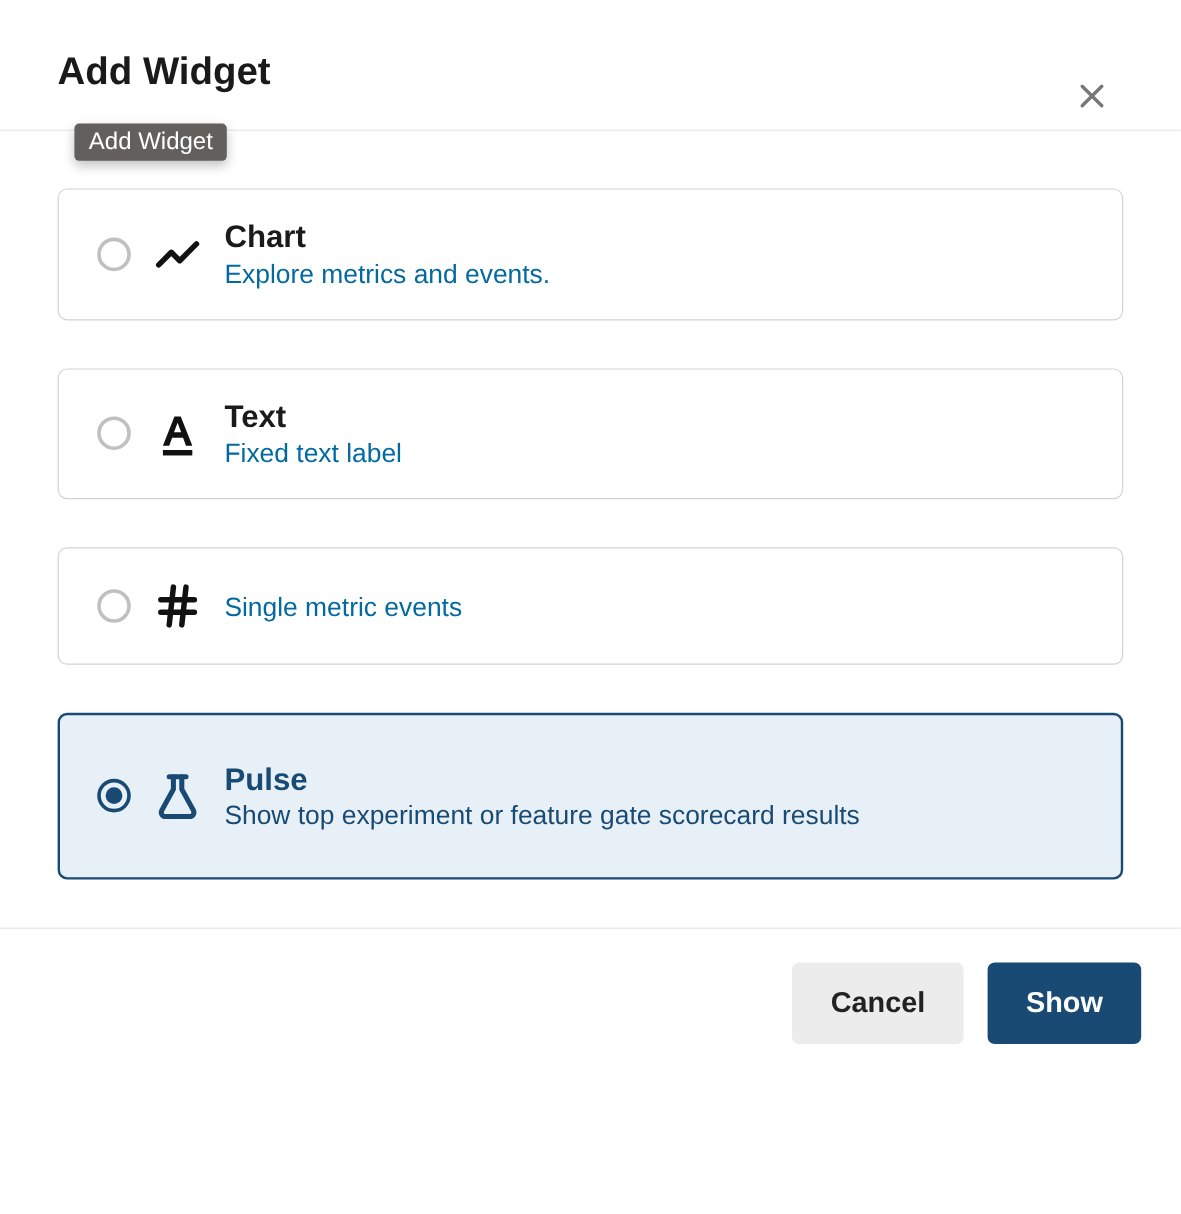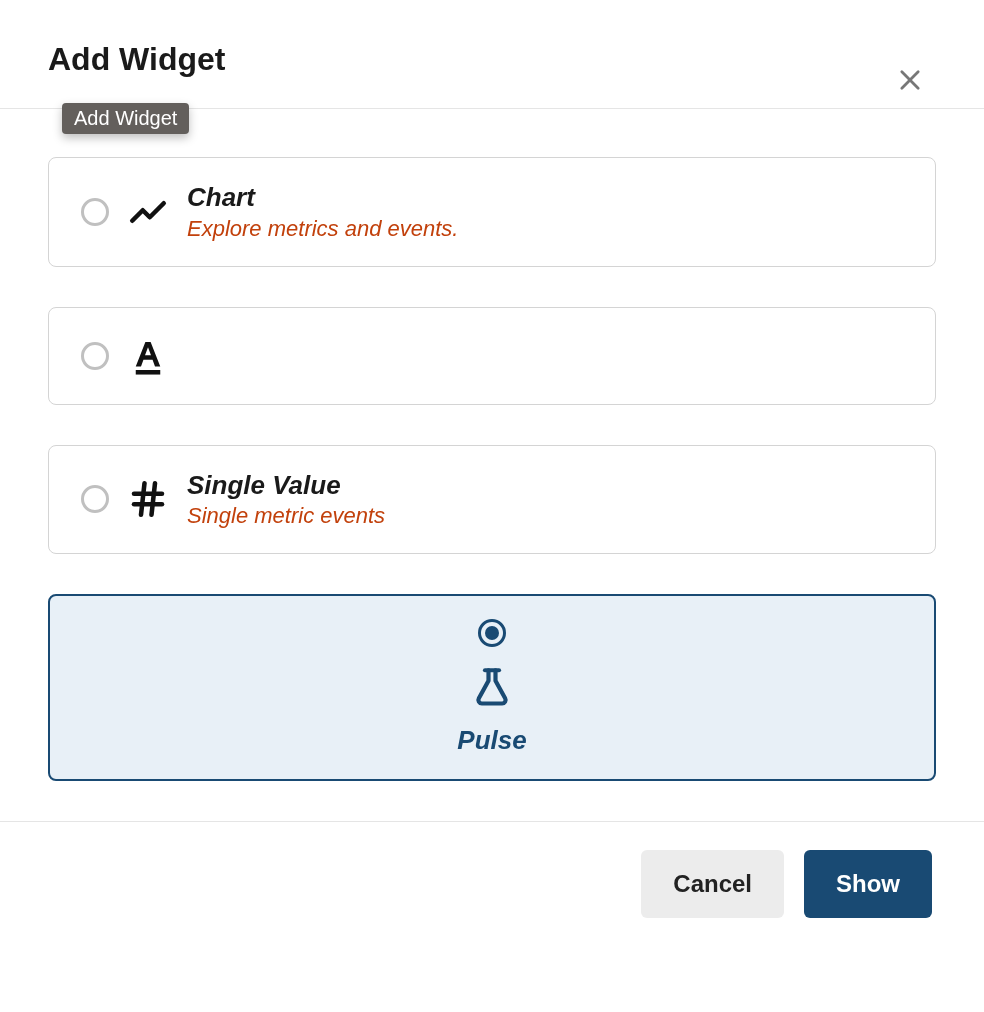--- a/index.html
+++ b/index.html
@@ -77,27 +77,25 @@
   }
   .option {
     border: 1px solid var(--border-gray);
     border-radius: 8px;
     padding: 24px 32px;
     display: flex;
     align-items: center;
     gap: 15px;
     cursor: pointer;
     background: #fff;
-    font-style: italic;
   }
   .option.selected {
     border: 2px solid var(--accent);
     background: var(--accent-light);
-    padding: 23px 31px;
-    flex-direction: column;
+    padding: 38px 31px;
   }
   .radio {
     width: 28px; height: 28px;
     border: 3px solid var(--radio-gray);
     border-radius: 50%;
     flex-shrink: 0;
     display: flex; align-items: center; justify-content: center;
   }
   .option.selected .radio {
     border-color: var(--accent);
@@ -119,26 +117,26 @@
   .opt-text { display: flex; flex-direction: column; }
   .opt-title {
     font-size: 26px;
     font-weight: 700;
     line-height: 1.2;
     color: #1a1a1a;
   }
   .option.selected .opt-title { color: var(--accent); }
   .opt-desc {
     font-size: 22px;
-    color: #c2410c;
+    color: #0369a1;
     margin-top: 2px;
   }
   .option.selected .opt-desc { color: var(--accent); }
   .footer {
-    padding: 28px 52px 40px 48px;
+    padding: 28px 33px 40px 48px;
     display: flex;
     justify-content: flex-end;
     gap: 20px;
   }
   .btn {
     font-size: 24px;
     font-weight: 700;
     padding: 20px 32px;
     border-radius: 6px;
     border: none;
@@ -188,50 +186,54 @@
     </label>
 
     <label class="option">
       <span class="radio"></span>
       <span class="opt-icon">
         <svg width="42" height="42" viewBox="0 0 24 24" fill="currentColor">
           <path d="M10.5 4 L13.5 4 L19 18 L16 18 L14.6 14.2 L9.4 14.2 L8 18 L5 18 Z M10.3 11.6 L13.7 11.6 L12 7 Z"></path>
           <rect x="5" y="20" width="14" height="2.6"></rect>
         </svg>
       </span>
+      <span class="opt-text">
+        <span class="opt-title">Text</span>
+        <span class="opt-desc">Fixed text label</span>
+      </span>
     </label>
 
     <label class="option">
       <span class="radio"></span>
       <span class="opt-icon">
         <svg width="42" height="42" viewBox="0 0 24 24" fill="none" stroke="currentColor" stroke-width="2.6" stroke-linecap="round">
           <line x1="4" y1="9" x2="20" y2="9"></line>
           <line x1="4" y1="15" x2="20" y2="15"></line>
           <line x1="10" y1="3" x2="8" y2="21"></line>
           <line x1="16" y1="3" x2="14" y2="21"></line>
         </svg>
       </span>
       <span class="opt-text">
-        <span class="opt-title">Single Value</span>
         <span class="opt-desc">Single metric events</span>
       </span>
     </label>
 
     <label class="option selected">
       <span class="radio">
           <span class="dot"></span>
         </span>
       <span class="opt-icon">
         <svg width="42" height="42" viewBox="0 0 24 24" fill="none" stroke="currentColor" stroke-width="2.4" stroke-linecap="round" stroke-linejoin="round">
           <line x1="8" y1="3" x2="16" y2="3"></line>
           <path d="M10 3 L10 9 L4.5 19 A2 2 0 0 0 6.2 22 L17.8 22 A2 2 0 0 0 19.5 19 L14 9 L14 3"></path>
         </svg>
       </span>
       <span class="opt-text">
         <span class="opt-title">Pulse</span>
+        <span class="opt-desc">Show top experiment or feature gate scorecard results</span>
       </span>
     </label>
 
   </div>
 
   <div class="divider"></div>
 
   <div class="footer">
     <button class="btn btn-cancel">Cancel</button>
     <button class="btn btn-next">Show</button>

